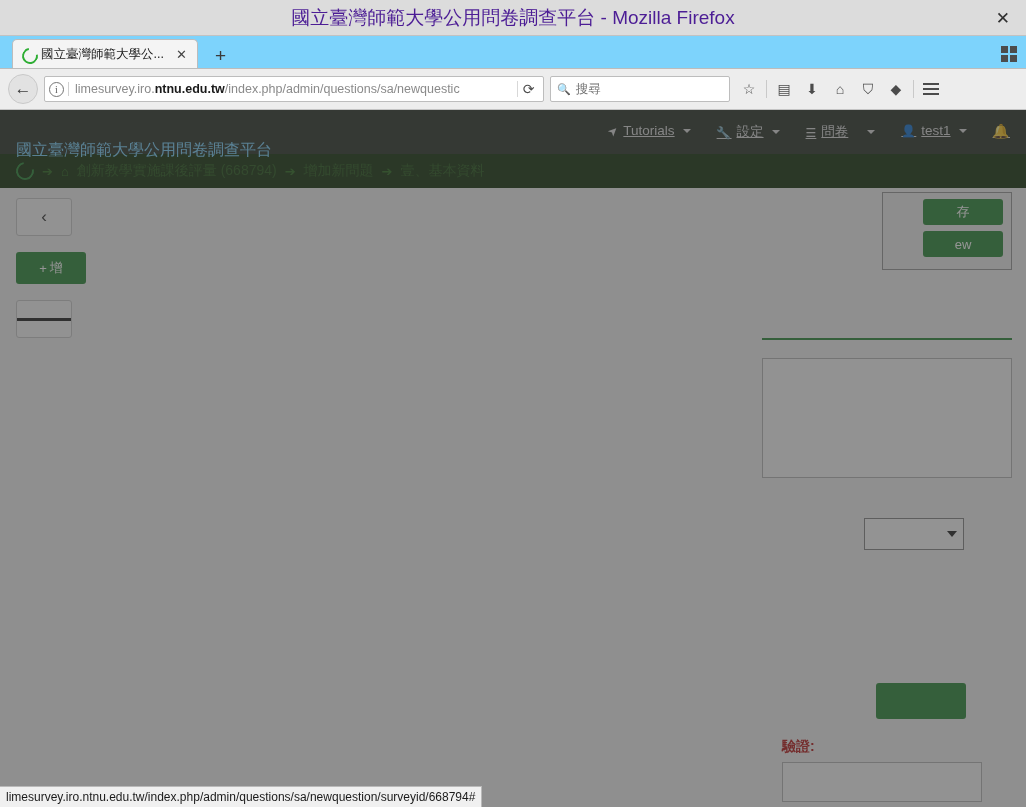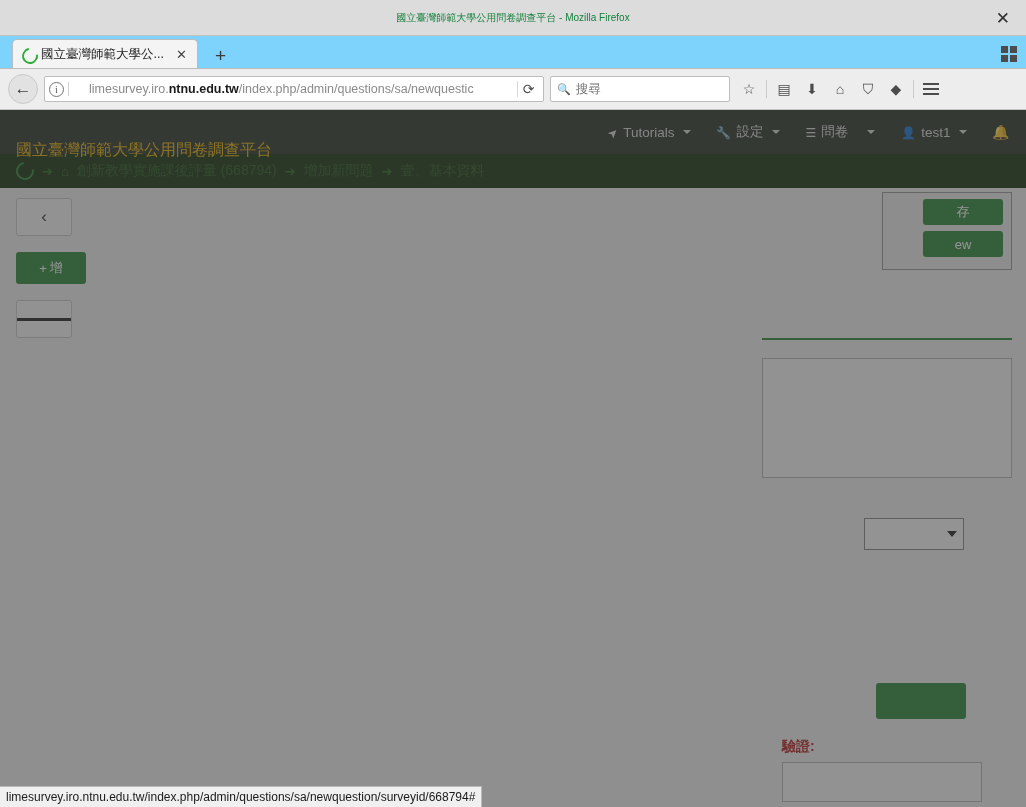--- a/index.html
+++ b/index.html
@@ -10,21 +10,21 @@
     background: #f0f0f0;
   }
 
   
   #ff-titlebar {
     height: 36px; background: #dcdcdc;
     border-bottom: 1px solid #c2c2c2;
     display: flex; align-items: center; justify-content: center;
     position: relative;
   }
-  #ff-title { font-size: 10px; color: #15803d; }
+  #ff-title { font-size: 19px; color: #4c1d95; }
   #ff-close {
     position: absolute; right: 10px; top: 50%; transform: translateY(-50%);
     font-size: 17px; color: #303030; line-height: 1; cursor: default;
     padding: 2px 6px;
   }
 
   #ff-tabstrip {
     height: 33px; background: #7dd3fc;
     display: flex; align-items: flex-end; position: relative;
     border-bottom: 1px solid #bcbcbc;
@@ -82,21 +82,21 @@
   }
   #ff-identity {
     width: 15px; height: 15px; border: 1.3px solid #757575; border-radius: 50%;
     font-size: 10px; color: #5a5a5a; display: flex; align-items: center;
     justify-content: center; font-family: "Liberation Serif", serif;
     flex: 0 0 15px; margin-right: 4px;
   }
   #url-text {
     flex: 1 1 auto; font-size: 12.5px; color: #8a8a8a;
     white-space: nowrap; overflow: hidden;
-    border-left: 1px solid #d0d0d0; padding-left: 20px;
+    border-left: 1px solid #d0d0d0; padding-left: 6px;
   }
   #url-text b { color: #1a1a1a; font-weight: bold; }
   #ff-reload {
     flex: 0 0 22px; text-align: center; font-size: 14px; color: #4b4b4b;
     border-left: 1px solid #d8d8d8;
   }
   #ff-search {
     width: 180px; height: 26px; background: #fff;
     border: 1px solid #bdbdbd; border-radius: 2px;
     display: flex; align-items: center; padding: 0 6px; gap: 5px;
@@ -114,22 +114,22 @@
   #page {
     position: relative; width: 1026px;
     height: calc(807px - 36px - 33px - 41px);
     background: #f5f5f5; overflow: hidden;
   }
   #ls-navbar {
     height: 44px; background: #2d362c;
     display: flex; align-items: center; padding: 0 16px;
     color: #dedede; font-size: 15px;
   }
-  #ls-brand { font-size: 16px; color: #eab308; margin-top: 37px; }
-  #ls-navright { margin-left: auto; display: flex; align-items: center; gap: 26px; }
+  #ls-brand { font-size: 16px; color: #7dd3fc; margin-top: 37px; }
+  #ls-navright { margin-left: auto; display: flex; align-items: flex-start; gap: 26px; text-decoration: underline; }
   .ls-navitem { display: flex; align-items: center; gap: 5px; font-size: 13.5px; color: #dedede; }
   .caret {
     width: 0; height: 0; border-left: 4px solid transparent;
     border-right: 4px solid transparent; border-top: 4px solid #dedede;
     display: inline-block; margin-left: 3px;
   }
   .ico-rocket::before { content: "\27A4"; font-size: 12px; display:inline-block; transform: rotate(-45deg); }
   .ico-wrench::before { content: "\1F527"; font-size: 12px; }
   .ico-list::before { content: "\2630"; font-size: 12px; }
   .ico-user::before { content: "\1F464"; font-size: 12px; }

